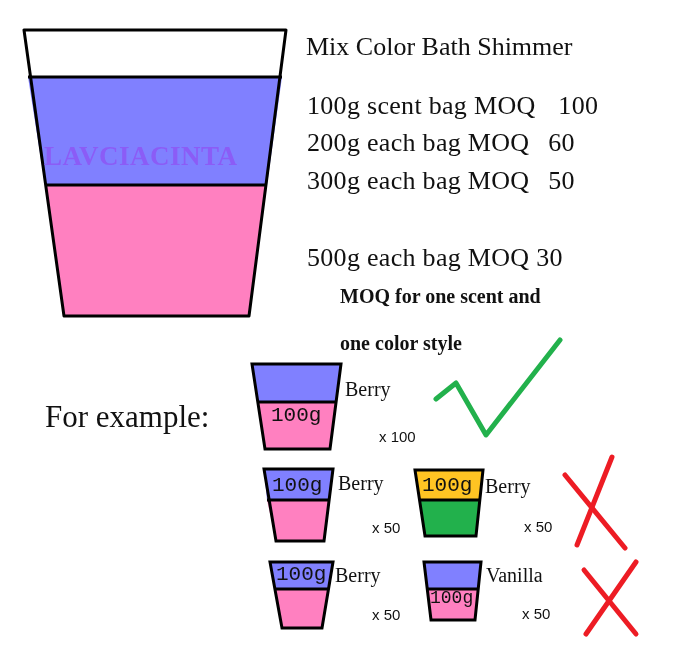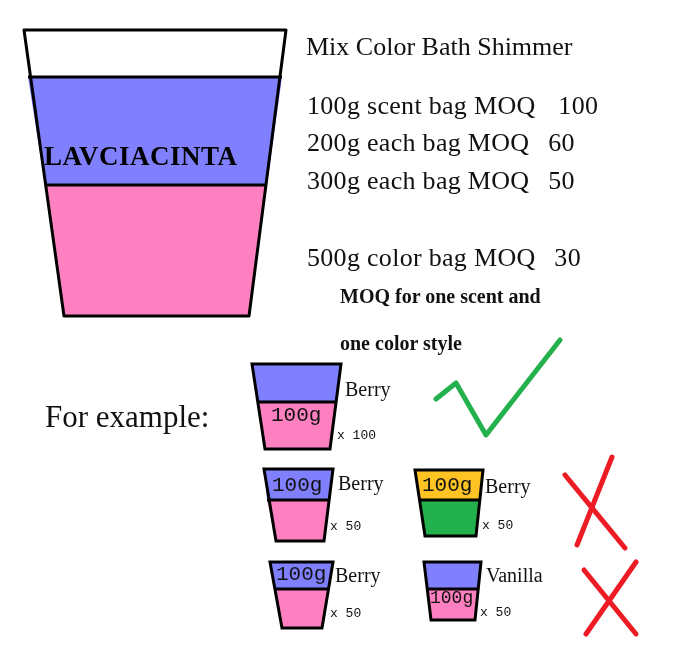--- a/index.html
+++ b/index.html
@@ -4,23 +4,23 @@
 <style>
   html, body { margin:0; padding:0; background:#ffffff; }
   body { width:685px; height:654px; position:relative; overflow:hidden;
          font-family:"DejaVu Serif","Liberation Serif",serif; color:#111; }
   .abs { position:absolute; white-space:nowrap; }
   svg.layer { position:absolute; left:0; top:0; }
   .title { left:306px; top:32px; font-size:26px; font-family:"Liberation Serif","DejaVu Serif",serif; }
   .moq { left:307px; font-size:26px; font-family:"Liberation Serif","DejaVu Serif",serif; letter-spacing:0.3px; }
   .note { left:340px; font-size:20px; font-weight:bold; font-family:"Liberation Serif","DejaVu Serif",serif; }
   .lbl { font-size:20px; font-family:"Liberation Serif","DejaVu Serif",serif; }
-  .qty { font-size:13px; font-family:Liberation Mono, monospace; }
+  .qty { font-size:15px; font-family:Liberation Sans, sans-serif;margin-left:42px; }
   .cuptext { font-size:21px; font-family:Liberation Mono, monospace; }
-  .brand { font-size:27px; font-weight:bold; color:#000000; font-family:"Liberation Serif","DejaVu Serif",serif; letter-spacing:0.5px; }
+  .brand { font-size:27px; font-weight:bold; color:#8b5cf6; font-family:"Liberation Serif","DejaVu Serif",serif; letter-spacing:0.5px; }
 </style>
 </head>
 <body>
 
 <svg class="layer" width="685" height="654" viewBox="0 0 685 654">
 
   <g>
     <polygon points="24,30 286,30 282,77 28,77" fill="#ffffff"></polygon>
     <polygon points="28,77 282,77 267,185 45,185" fill="#8080ff"></polygon>
     <polygon points="45,185 267,185 249,316 64,316" fill="#ff80c0"></polygon>
@@ -87,22 +87,22 @@
 </div>
 <div class="abs moq" style="top:128px;">
   <span>200g each bag MOQ</span>
   <span style="margin-left:12px;">60</span>
 </div>
 <div class="abs moq" style="top:166px;text-align:right;">
   <span>300g each bag MOQ</span>
   <span style="margin-left:12px;">50</span>
 </div>
 <div class="abs moq" style="top:243px;">
-  <span>500g color bag MOQ</span>
-  <span style="margin-left:12px;">30</span>
+  <span>500g each bag MOQ</span>
+  <span style="">30</span>
 </div>
 
 <div class="abs note" style="top:285px;">MOQ for one scent and</div>
 <div class="abs note" style="top:332px;text-align:right;">one color style</div>
 
 <div class="abs lbl" style="left:45px;top:399px;font-size:31px;text-align:right;">For example:</div>
 
 <div class="abs cuptext" style="left:271px;top:404px;">100g</div>
 <div class="abs lbl" style="left:345px;top:378px;">Berry</div>
 <div class="abs qty" style="left:337px;top:428px;">x 100</div>

